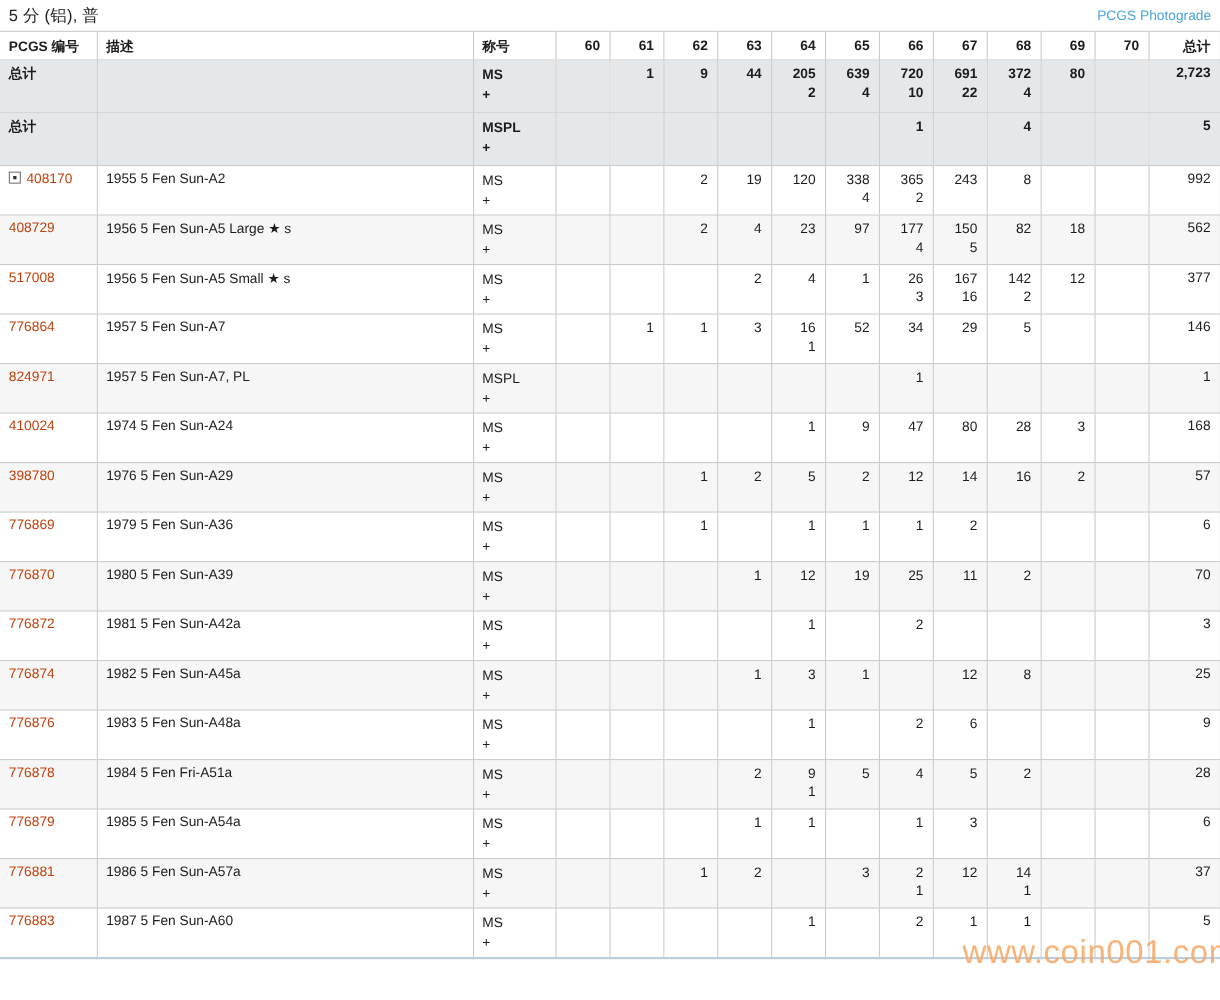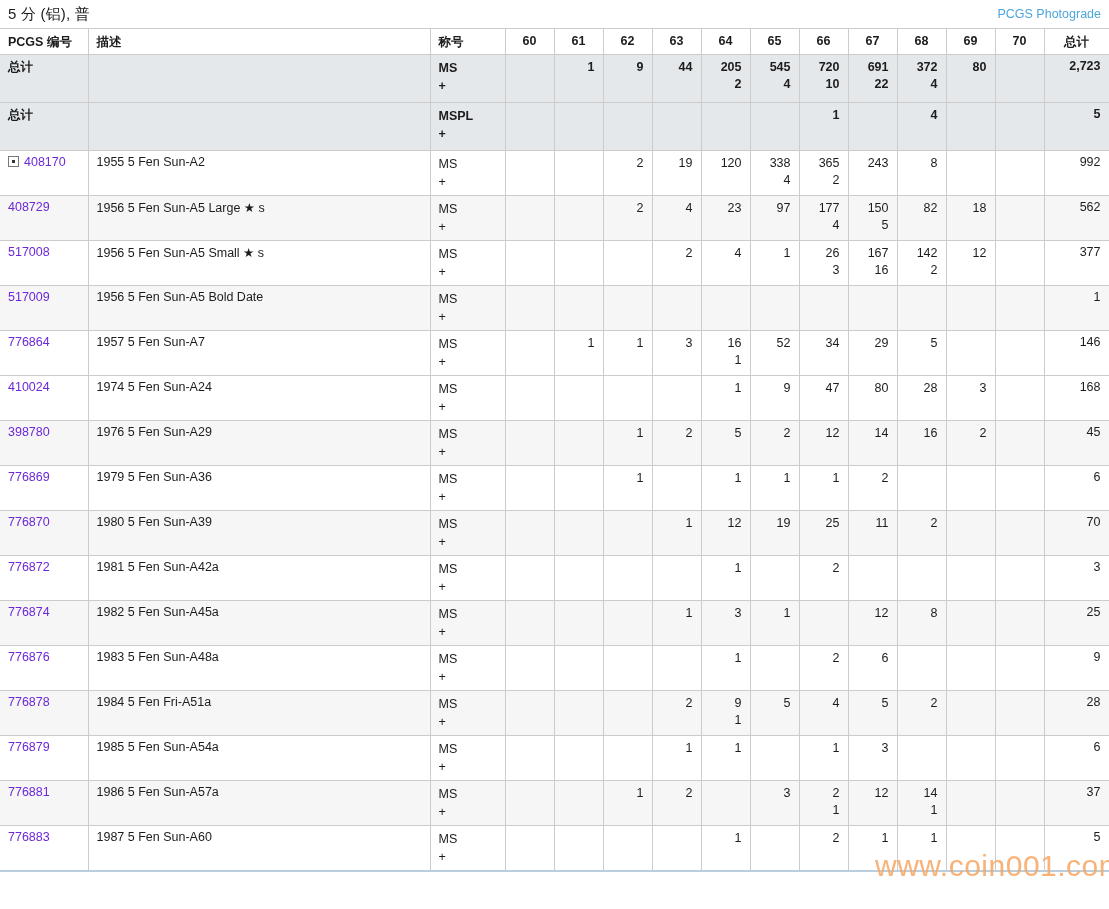--- a/index.html
+++ b/index.html
@@ -20,29 +20,29 @@
   
   table {
     width:1109px; table-layout:fixed; border-collapse:collapse;
     border-top:1px solid #cccccc; border-bottom:2px solid #b9cfe0;
   }
   th, td {
     border-right:1px solid #cccccc; border-bottom:1px solid #cccccc;
     vertical-align:top; box-sizing:border-box;
     font-size:12.5px; padding:4px 8px; overflow:hidden;
   }
-  th { font-weight:bold; height:24px; padding-top:5px; padding-bottom:3px; white-space:nowrap; }
+  th { font-weight:bold; text-align:right; height:24px; padding-top:5px; padding-bottom:3px; white-space:nowrap; }
   th.left { text-align:left; }
   td.num { text-align:right; }
   td div { line-height:17px; }
   tr.summary-row td { background:#e4e8eb; font-weight:bold; height:48px; }
   tr.data-row td { height:45px; background:#ffffff; }
   tr.data-row.alt td { background:#f6f6f6; }
   td.pcgs-cell { white-space:nowrap; }
-  .pcgs-link { color:#6d28d9; cursor:pointer; }
+  .pcgs-link { color:#c2410c; cursor:pointer; }
   .expand-icon {
     display:inline-block; width:9px; height:9px; border:1px solid #777;
     background:#fff; position:relative; margin-right:5px; vertical-align:-1px; cursor:pointer;
   }
   .expand-icon::after {
     content:""; position:absolute; left:3px; top:3px; width:3px; height:3px; background:#333;
   }
   .designation-cell div { line-height:18px; }
 
   
@@ -113,21 +113,21 @@
           <div>9</div>
         </td>
         <td class="num">
           <div>44</div>
         </td>
         <td class="num">
           <div>205</div>
           <div>2</div>
         </td>
         <td class="num">
-          <div>545</div>
+          <div>639</div>
           <div>4</div>
         </td>
         <td class="num">
           <div>720</div>
           <div>10</div>
         </td>
         <td class="num">
           <div>691</div>
           <div>22</div>
         </td>
@@ -269,40 +269,20 @@
         <td class="num">
           <div>142</div>
           <div>2</div>
         </td>
         <td class="num">
           <div>12</div>
         </td>
         <td class="num"></td>
         <td class="num">377</td>
       </tr>
-      <tr class="data-row alt">
-        <td class="pcgs-cell"><span class="pcgs-link">517009</span></td>
-        <td><span>1956 5 Fen Sun-A5 Bold Date</span></td>
-        <td class="designation-cell">
-          <div>MS</div>
-          <div>+</div>
-        </td>
-        <td class="num"></td>
-        <td class="num"></td>
-        <td class="num"></td>
-        <td class="num"></td>
-        <td class="num"></td>
-        <td class="num"></td>
-        <td class="num"></td>
-        <td class="num"></td>
-        <td class="num"></td>
-        <td class="num"></td>
-        <td class="num"></td>
-        <td class="num">1</td>
-      </tr>
       <tr class="data-row">
         <td class="pcgs-cell"><span class="pcgs-link">776864</span></td>
         <td><span>1957 5 Fen Sun-A7</span></td>
         <td class="designation-cell">
           <div>MS</div>
           <div>+</div>
         </td>
         <td class="num"></td>
         <td class="num">
           <div>1</div>
@@ -325,20 +305,42 @@
         </td>
         <td class="num">
           <div>29</div>
         </td>
         <td class="num">
           <div>5</div>
         </td>
         <td class="num"></td>
         <td class="num"></td>
         <td class="num">146</td>
+      </tr>
+      <tr class="data-row alt">
+        <td class="pcgs-cell"><span class="pcgs-link">824971</span></td>
+        <td><span>1957 5 Fen Sun-A7, PL</span></td>
+        <td class="designation-cell">
+          <div>MSPL</div>
+          <div>+</div>
+        </td>
+        <td class="num"></td>
+        <td class="num"></td>
+        <td class="num"></td>
+        <td class="num"></td>
+        <td class="num"></td>
+        <td class="num"></td>
+        <td class="num">
+          <div>1</div>
+        </td>
+        <td class="num"></td>
+        <td class="num"></td>
+        <td class="num"></td>
+        <td class="num"></td>
+        <td class="num">1</td>
       </tr>
       <tr class="data-row">
         <td class="pcgs-cell"><span class="pcgs-link">410024</span></td>
         <td><span>1974 5 Fen Sun-A24</span></td>
         <td class="designation-cell">
           <div>MS</div>
           <div>+</div>
         </td>
         <td class="num"></td>
         <td class="num"></td>
@@ -392,21 +394,21 @@
         <td class="num">
           <div>14</div>
         </td>
         <td class="num">
           <div>16</div>
         </td>
         <td class="num">
           <div>2</div>
         </td>
         <td class="num"></td>
-        <td class="num">45</td>
+        <td class="num">57</td>
       </tr>
       <tr class="data-row">
         <td class="pcgs-cell"><span class="pcgs-link">776869</span></td>
         <td><span>1979 5 Fen Sun-A36</span></td>
         <td class="designation-cell">
           <div>MS</div>
           <div>+</div>
         </td>
         <td class="num"></td>
         <td class="num"></td>

